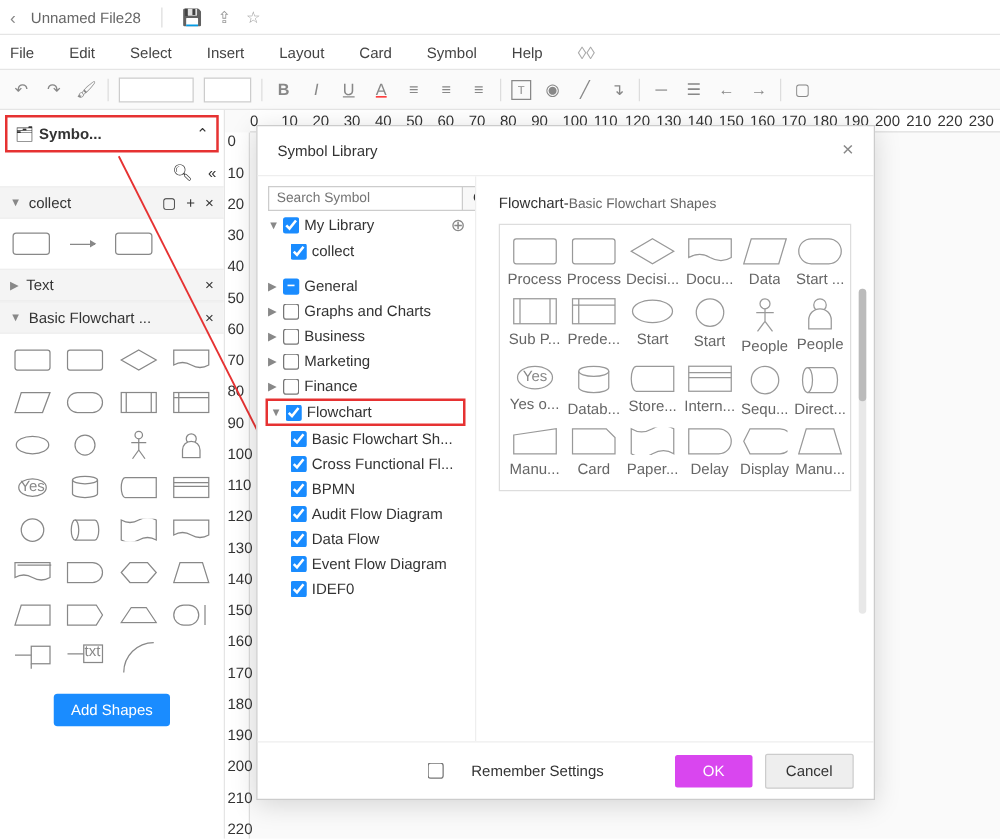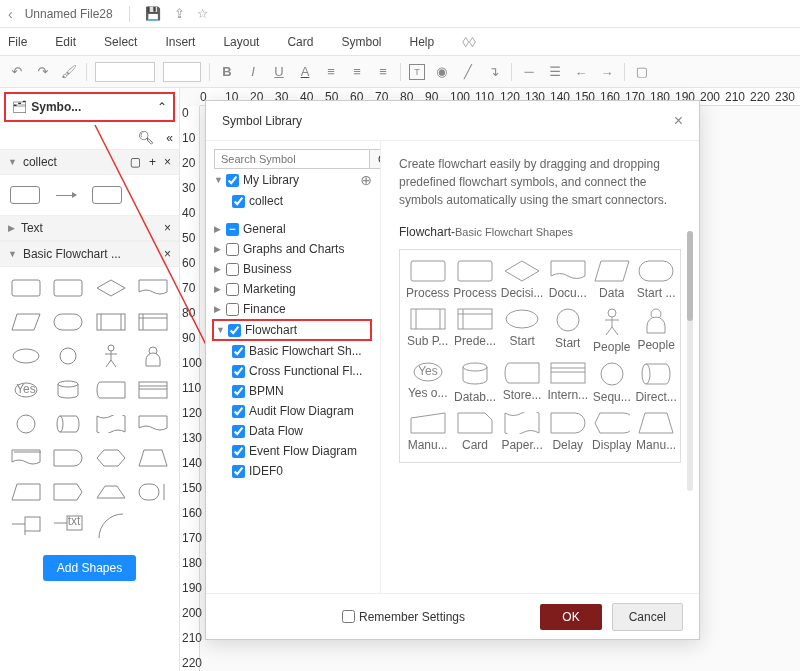--- a/index.html
+++ b/index.html
@@ -58,22 +58,22 @@
 .previewpane .desc{color:#666;line-height:1.5;margin-bottom:16px;font-size:12px}
 .previewpane .secname{margin-bottom:10px;font-size:12px}
 .previewpane .secname .sub{font-size:11px;color:#666}
 .previewpane .grid{display:grid;grid-template-columns:repeat(6,1fr);gap:8px 4px;border:1px solid #ddd;padding:10px 6px}
 .previewpane .gcell{display:flex;flex-direction:column;align-items:center;gap:4px}
 .previewpane .gcell .lbl{font-size:12px;color:#666;white-space:nowrap;overflow:hidden;text-overflow:ellipsis;max-width:50px;text-align:center}
 .previewpane .gcell svg{stroke:#999;fill:#fff;stroke-width:1}
 .previewpane .vscroll{position:absolute;right:6px;top:90px;width:6px;height:260px;background:#e8e8e8;border-radius:3px}
 .previewpane .vscroll .thumb{width:100%;height:90px;background:#bbb;border-radius:3px}
 .modal-ft{height:46px;display:flex;align-items:center;justify-content:flex-end;gap:10px;padding:0 16px;border-top:1px solid #eee}
-.modal-ft .remember{display:flex;align-items:center;gap:4px;margin-right:auto;margin-left:120px;font-size:11px;color:#666}
-.modal-ft .ok{background:#7f1d1d;color:#fff;border:none;padding:6px 22px;border-radius:2px}
+.modal-ft .remember{display:flex;align-items:center;gap:22px;margin-right:auto;margin-left:120px;font-size:11px;color:#666}
+.modal-ft .ok{background:#d946ef;color:#fff;border:none;padding:6px 22px;border-radius:2px}
 .modal-ft .cancel{background:#eee;border:1px solid #ccc;padding:6px 16px;border-radius:2px}
 </style>
 </head>
 <body>
 
 <div class="titlebar">
   <span class="back">‹</span>
   <span class="fname">Unnamed File28</span>
   <span class="sep"></span>
   <span class="ticon">💾</span>
@@ -482,21 +482,20 @@
               <span>Event Flow Diagram</span>
             </div>
           <div class="node">
               <input type="checkbox" checked="" style="">
               <span>IDEF0</span>
             </div>
         </div>
       </div>
     </div>
     <div class="previewpane">
-      <div class="desc">Create flowchart easily by dragging and dropping predefined flowchart symbols, and connect the symbols automatically using the smart connectors.</div>
       <div class="secname"><span>Flowchart-</span><span class="sub">Basic Flowchart Shapes</span></div>
       <div class="grid">
         <div class="gcell">
             <svg width="36" height="22">
               <rect x="1" y="1" width="34" height="20" rx="2"></rect>
             </svg>
             <span class="lbl">Process</span>
           </div>
         <div class="gcell">
             <svg width="36" height="22">

